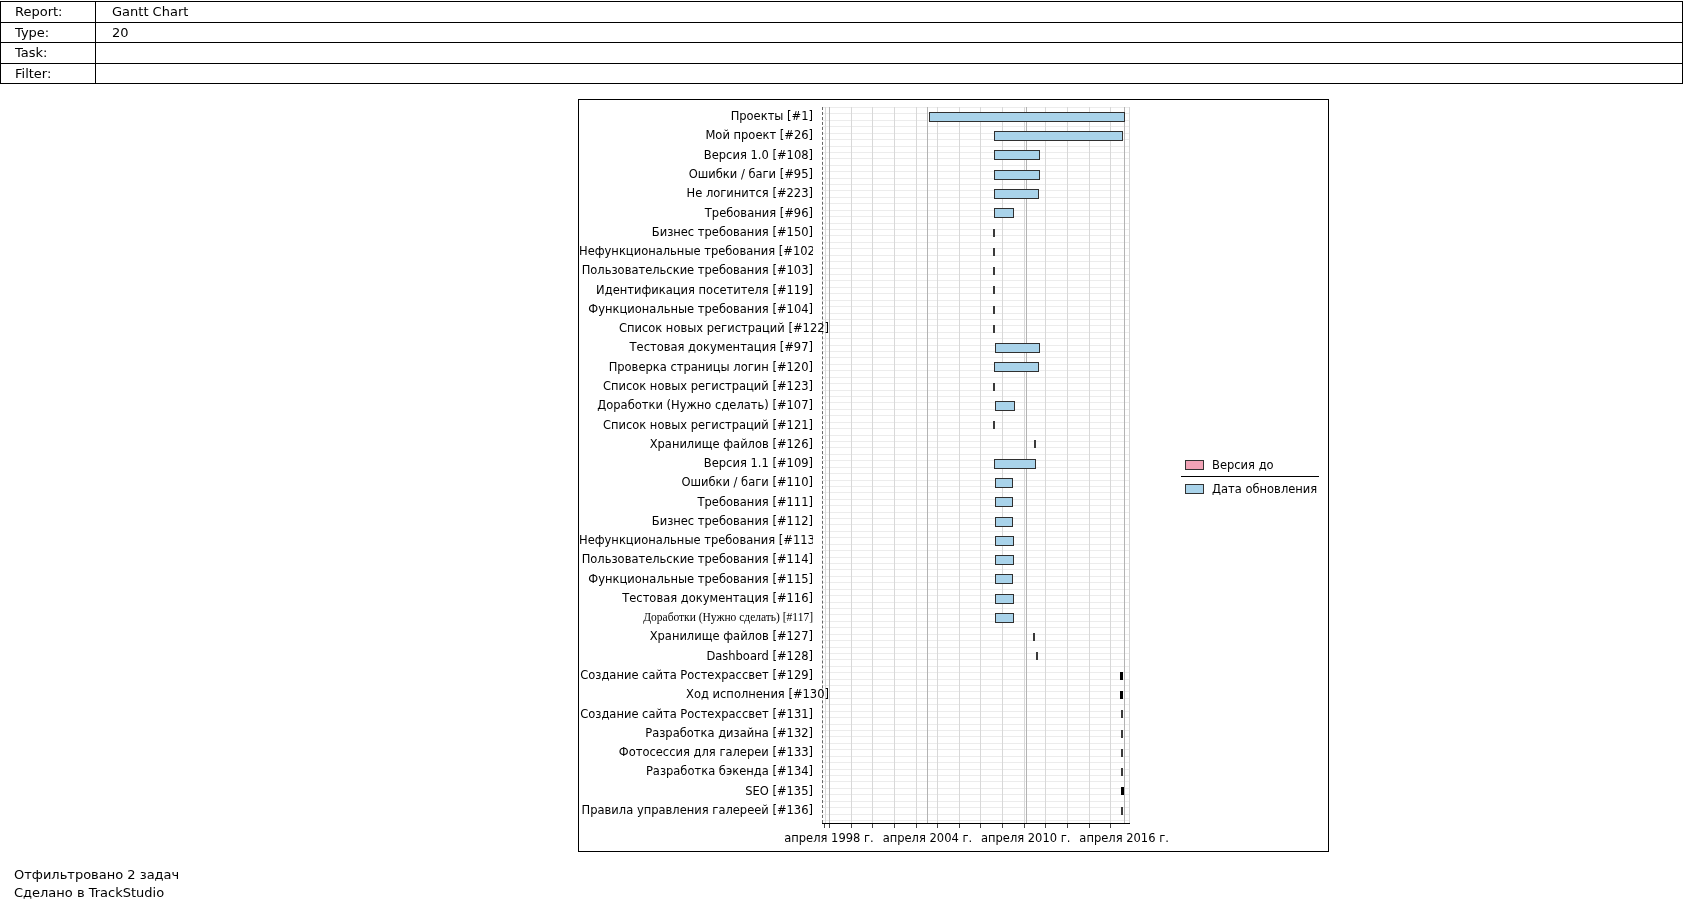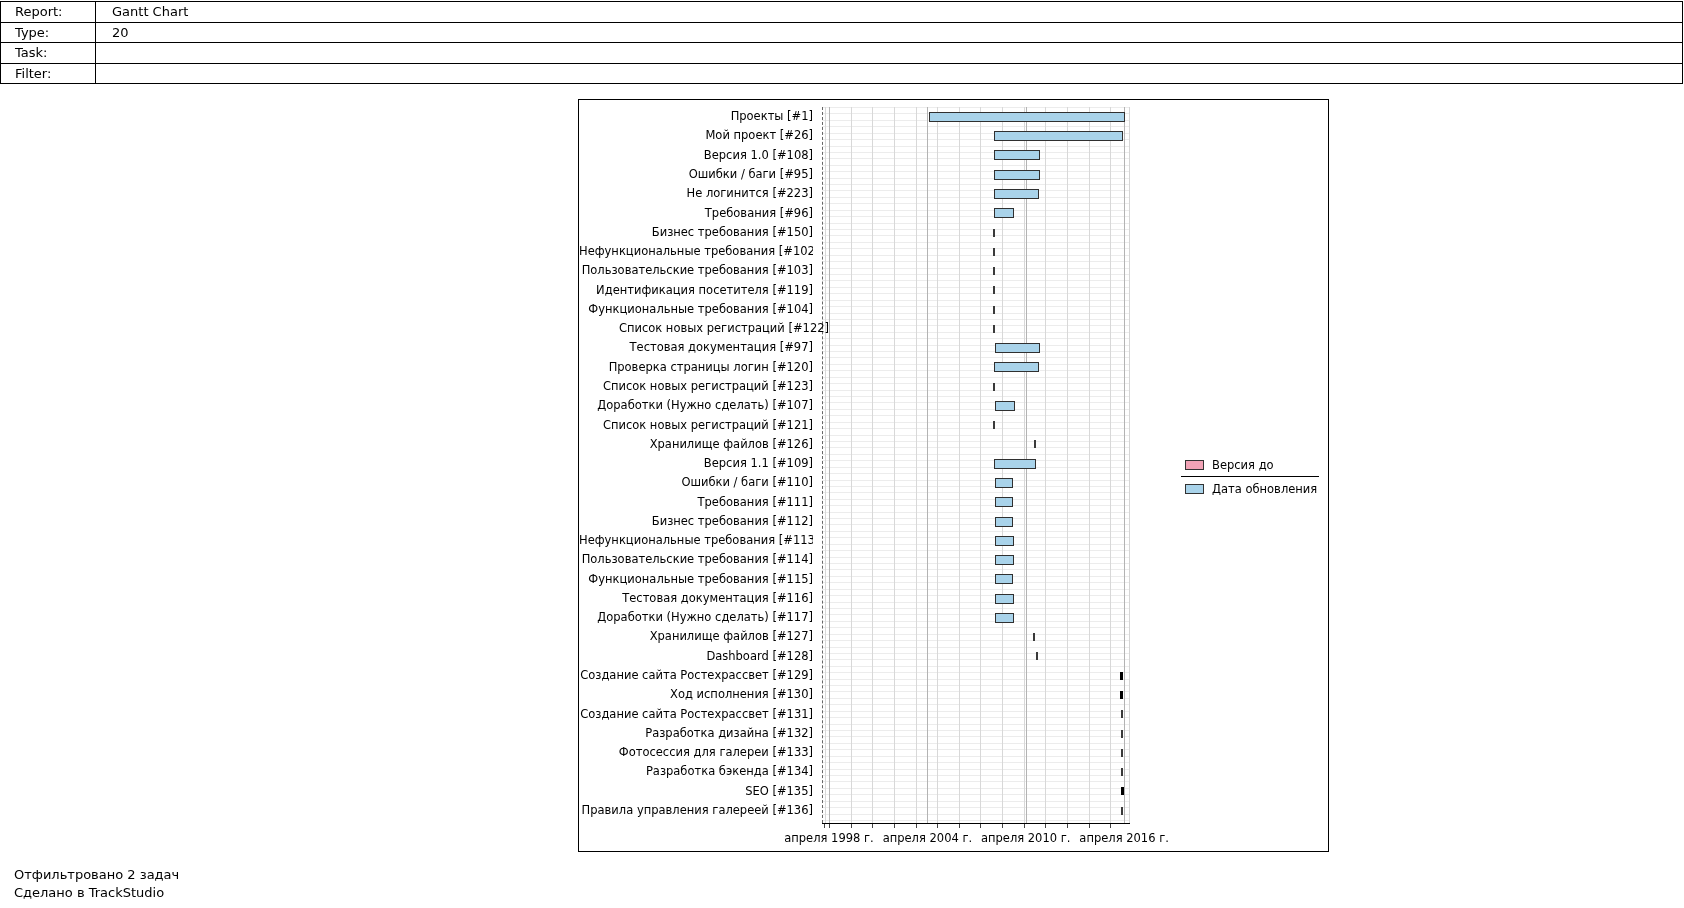--- a/index.html
+++ b/index.html
@@ -144,25 +144,25 @@
         <div class="task-label" style="left: 0px; top: 315.52px; width: 234px; height: 19.27px; line-height: 19.27px;">Список новых регистраций [#121]</div>
         <div class="task-label" style="left: 0px; top: 334.79px; width: 234px; height: 19.27px; line-height: 19.27px;">Хранилище файлов [#126]</div>
         <div class="task-label" style="left: 0px; top: 354.06px; width: 234px; height: 19.27px; line-height: 19.27px;">Версия 1.1 [#109]</div>
         <div class="task-label" style="left: 0px; top: 373.33px; width: 234px; height: 19.27px; line-height: 19.27px;">Ошибки / баги [#110]</div>
         <div class="task-label" style="left: 0px; top: 392.6px; width: 234px; height: 19.27px; line-height: 19.27px;">Требования [#111]</div>
         <div class="task-label" style="left: 0px; top: 411.87px; width: 234px; height: 19.27px; line-height: 19.27px;">Бизнес требования [#112]</div>
         <div class="task-label" style="left: 0px; top: 431.14px; width: 234px; height: 19.27px; line-height: 19.27px;">Нефункциональные требования [#113]</div>
         <div class="task-label" style="left: 0px; top: 450.41px; width: 234px; height: 19.27px; line-height: 19.27px;">Пользовательские требования [#114]</div>
         <div class="task-label" style="left: 0px; top: 469.68px; width: 234px; height: 19.27px; line-height: 19.27px;">Функциональные требования [#115]</div>
         <div class="task-label" style="left: 0px; top: 488.95px; width: 234px; height: 19.27px; line-height: 19.27px;">Тестовая документация [#116]</div>
-        <div class="task-label" style="left: 0px; top: 508.22px; width: 234px; height: 19.27px; line-height: 19.27px;">Доработки (Нужно сделать) [#117]</div>
+        <div class="task-label" style="left: 0px; top: 508.22px; width: 234px; height: 19.27px; line-height: 19.27px; font-family: Liberation Serif, serif;">Доработки (Нужно сделать) [#117]</div>
         <div class="task-label" style="left: 0px; top: 527.49px; width: 234px; height: 19.27px; line-height: 19.27px;">Хранилище файлов [#127]</div>
         <div class="task-label" style="left: 0px; top: 546.76px; width: 234px; height: 19.27px; line-height: 19.27px;">Dashboard [#128]</div>
         <div class="task-label" style="left: 0px; top: 566.03px; width: 234px; height: 19.27px; line-height: 19.27px;">Создание сайта Ростехрассвет [#129]</div>
-        <div class="task-label" style="left: 0px; top: 585.3px; width: 234px; height: 19.27px; line-height: 19.27px;">Ход исполнения [#130]</div>
+        <div class="task-label" style="left: 16px; top: 585.3px; width: 234px; height: 19.27px; line-height: 19.27px;">Ход исполнения [#130]</div>
         <div class="task-label" style="left: 0px; top: 604.57px; width: 234px; height: 19.27px; line-height: 19.27px;">Создание сайта Ростехрассвет [#131]</div>
         <div class="task-label" style="left: 0px; top: 623.84px; width: 234px; height: 19.27px; line-height: 19.27px;">Разработка дизайна [#132]</div>
         <div class="task-label" style="left: 0px; top: 643.11px; width: 234px; height: 19.27px; line-height: 19.27px;">Фотосессия для галереи [#133]</div>
         <div class="task-label" style="left: 0px; top: 662.38px; width: 234px; height: 19.27px; line-height: 19.27px;">Разработка бэкенда [#134]</div>
         <div class="task-label" style="left: 0px; top: 681.65px; width: 234px; height: 19.27px; line-height: 19.27px;">SEO [#135]</div>
         <div class="task-label" style="left: 0px; top: 700.92px; width: 234px; height: 19.27px; line-height: 19.27px;">Правила управления галереей [#136]</div>
       </div>
     <div id="xticklabels">
         <div class="axis-tick-label" style="left: 200px; top: 731px; width: 100px;">апреля 1998 г.</div>
         <div class="axis-tick-label" style="left: 298.4px; top: 731px; width: 100px;">апреля 2004 г.</div>

